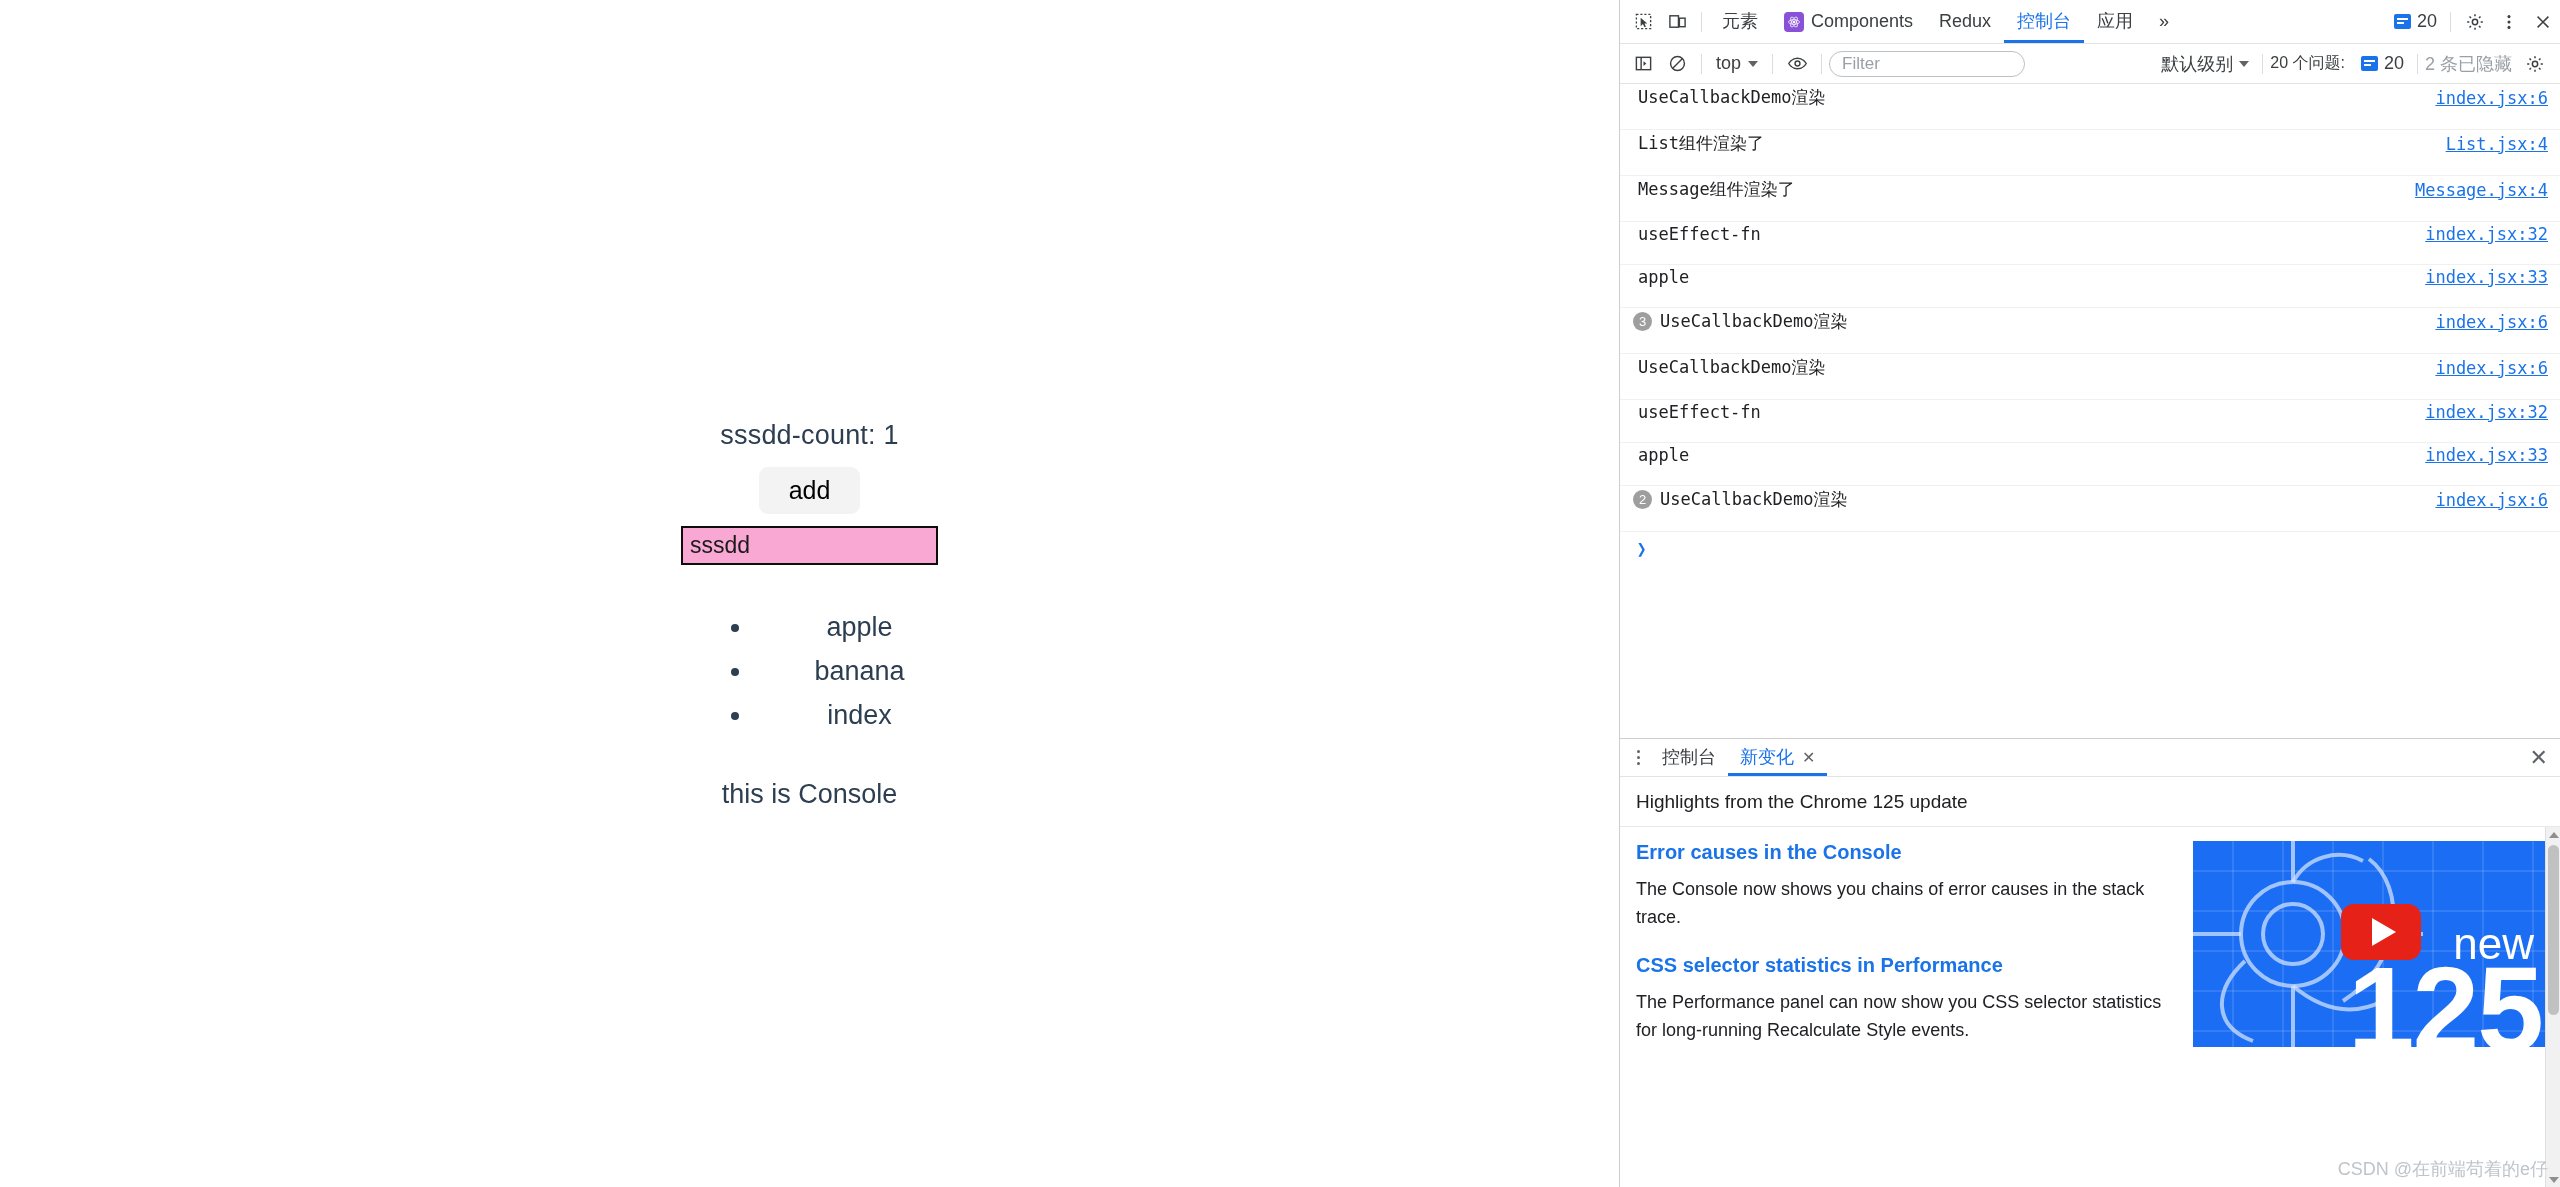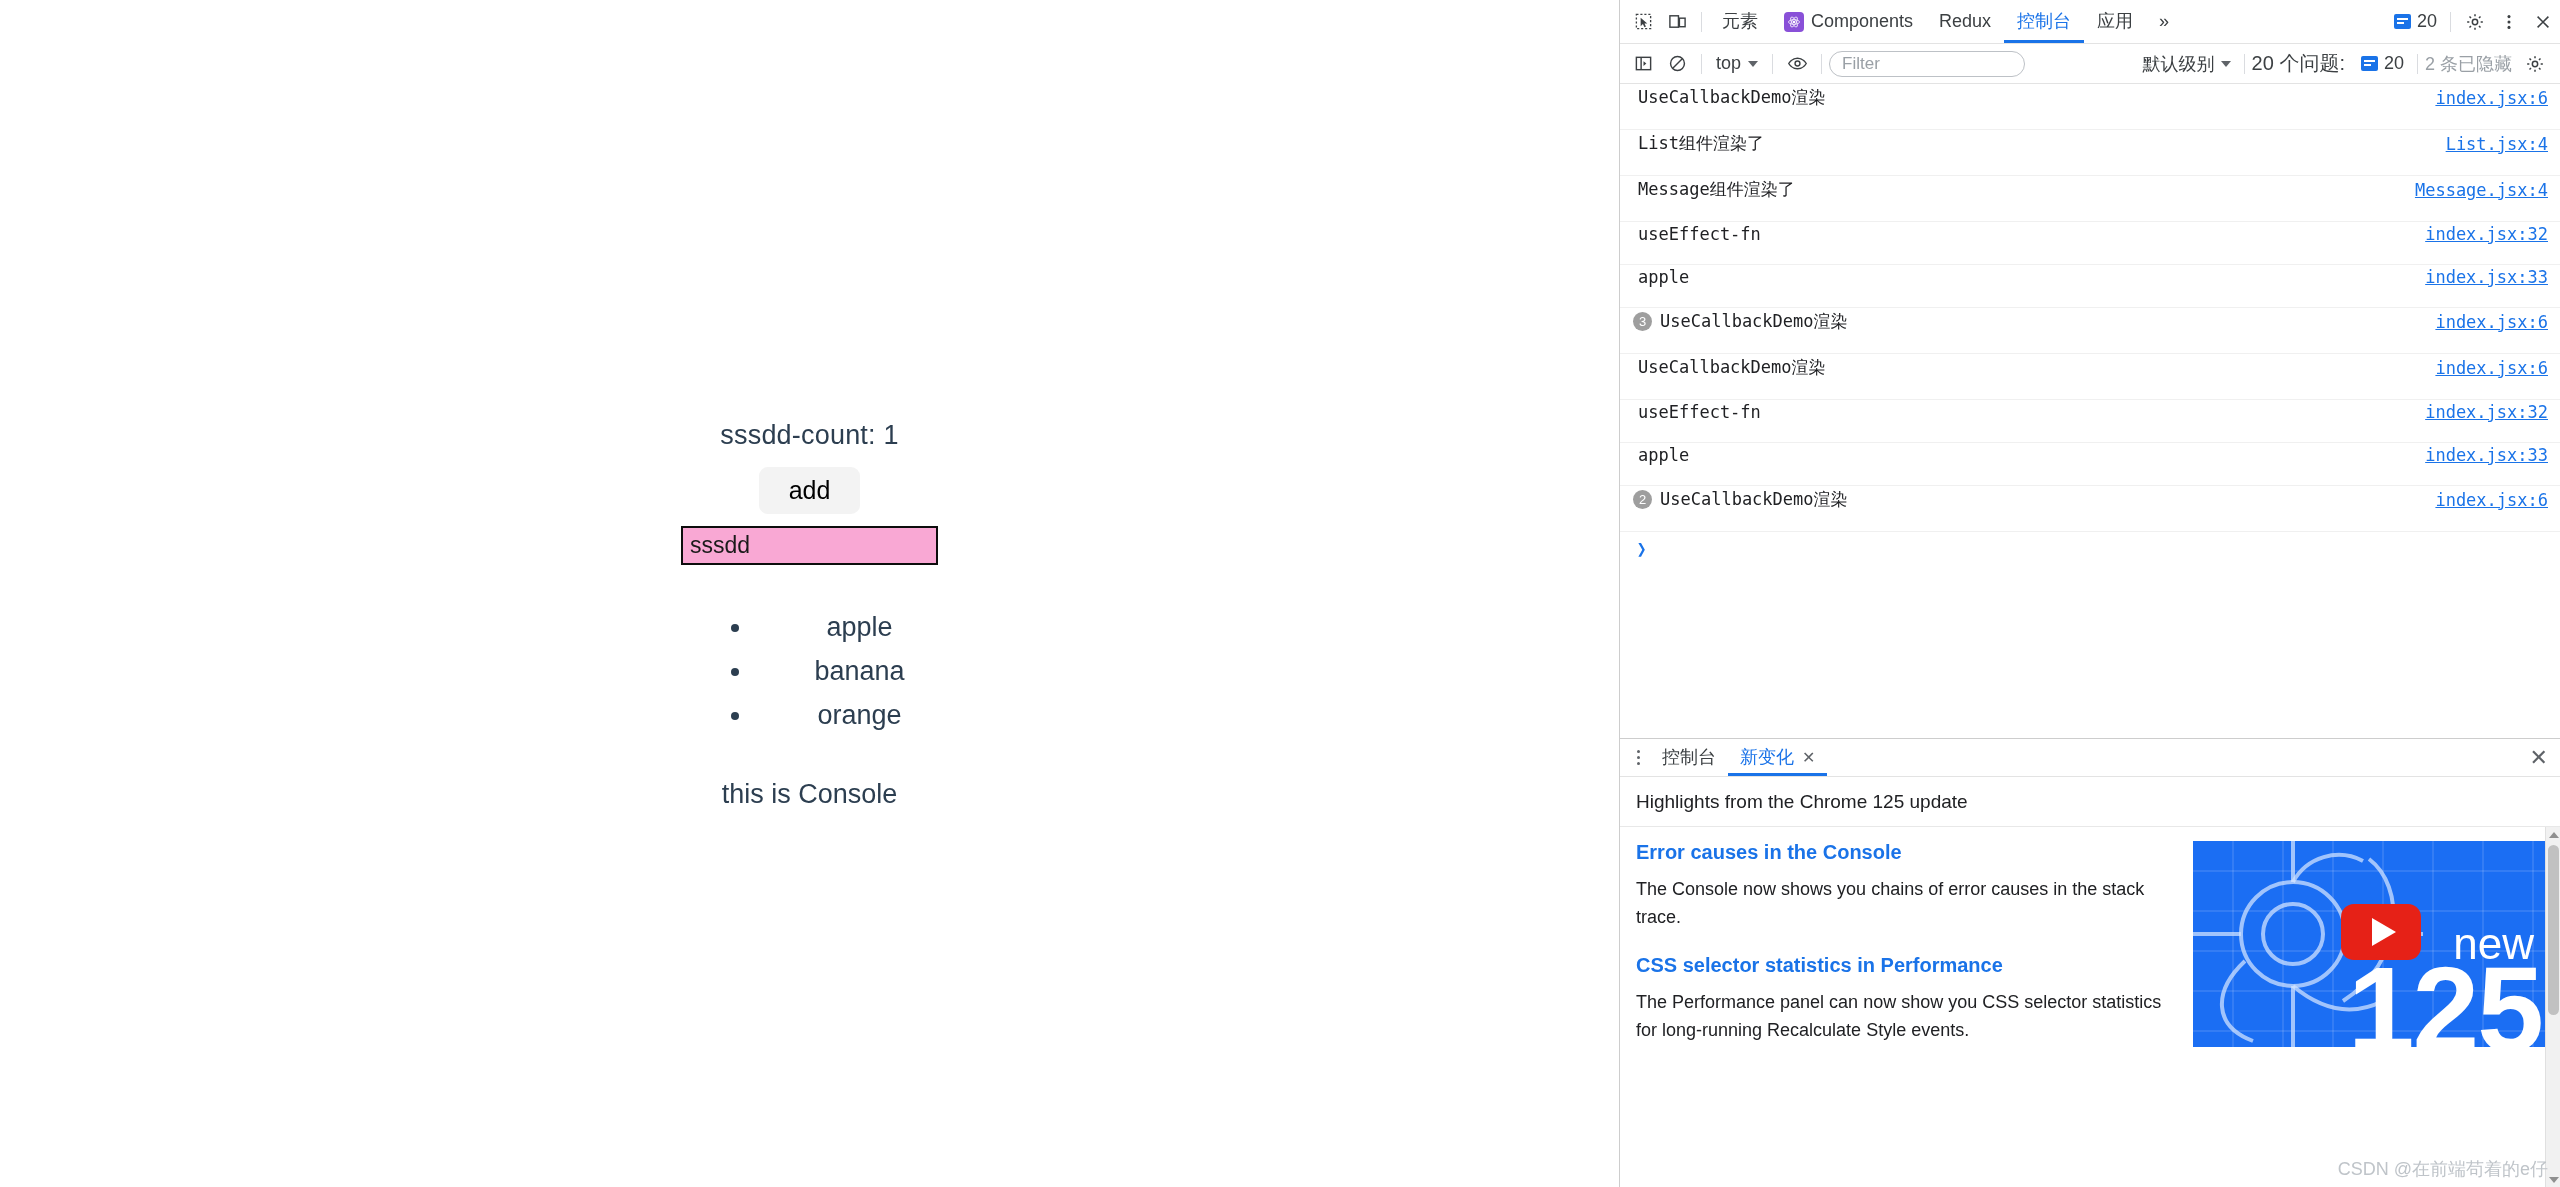--- a/index.html
+++ b/index.html
@@ -174,21 +174,21 @@
     background: #fff;
     flex: none;
   }
   .filter-input::placeholder { color: #9aa0a6; }
   .lvl-select {
     font-size: 18px; color: #3c4043;
     display: flex; align-items: center; gap: 6px;
     cursor: pointer; padding: 3px 6px; border-radius: 4px;
     flex: none; white-space: nowrap;
   }
-  .fb-txt { font-size: 20px; color: #3c4043; white-space: nowrap; flex:none; }
+  .fb-txt { font-size: 16px; color: #3c4043; white-space: nowrap; flex:none; }
   .fb-muted { font-size: 18px; color: #9aa0a6; white-space: nowrap; cursor: pointer; flex:none;}
 
   
   .console-log {
     flex: 1 1 auto;
     overflow: hidden;
     background: #fff;
     position: relative;
   }
   .log-row {
@@ -380,21 +380,21 @@
         <button class="add-btn">add</button>
       </div>
 
       <div class="text-input-wrap">
         <input class="text-input" type="text" value="sssdd" style="">
       </div>
 
       <ul class="fruit-list">
         <li>apple</li>
         <li>banana</li>
-        <li>orange</li>
+        <li>index</li>
       </ul>
 
       <div class="message-line">this is Console</div>
     </div>
   </div>
 
   <div class="devtools">
 
     <div class="dt-tabbar">
       <div class="dt-iconbtn">

